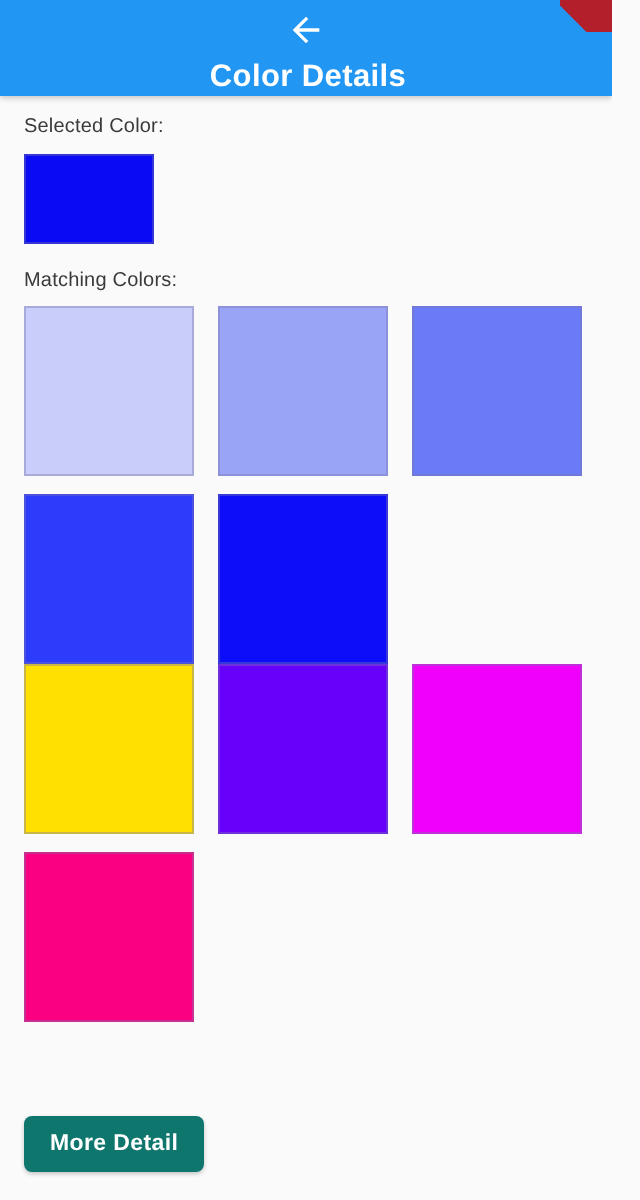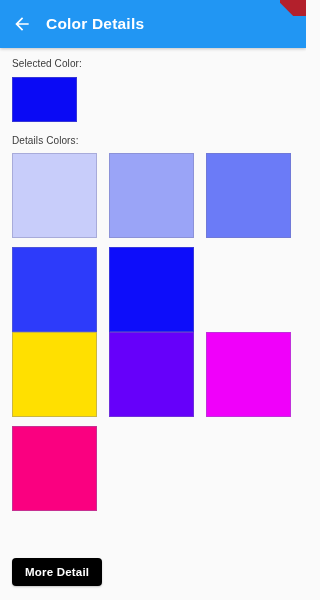--- a/index.html
+++ b/index.html
@@ -113,54 +113,54 @@
     cursor:pointer;
     letter-spacing:0.2px;
     box-shadow:0 1px 2px rgba(0,0,0,0.22);
   }
 </style>
 </head>
 <body>
 
 <div id="app" style="background-color: rgb(250, 250, 250);">
 
-  <div class="appbar" style="background-color: rgb(33, 150, 243);">
+  <div class="appbar" style="background-color: rgb(33, 150, 243); flex-direction: column;">
     <div class="back-btn">
       <span>
         <svg width="20" height="20" viewBox="0 0 24 24" aria-hidden="true">
           <path d="M20 11H7.8l5.6-5.6L12 4l-8 8 8 8 1.4-1.4L7.8 13H20z" fill="#ffffff"></path>
         </svg>
       </span>
     </div>
     <div class="appbar-title">Color Details</div>
     <div class="debug-corner">
         <i style="background-color: rgb(179, 32, 44);"></i>
       </div>
   </div>
 
   <div class="content">
 
     <div class="section-label">Selected Color:</div>
     <span class="swatch selected-swatch" style="background-color: rgb(10, 10, 245);"></span>
 
-    <div class="section-label label-gap">Details Colors:</div>
+    <div class="section-label label-gap">Matching Colors:</div>
     <div class="grid">
       <span class="swatch" style="background-color: rgb(200, 205, 250);"></span>
       <span class="swatch" style="background-color: rgb(154, 164, 247);"></span>
       <span class="swatch" style="background-color: rgb(107, 123, 247);"></span>
       <span class="swatch" style="background-color: rgb(45, 59, 250);"></span>
       <span class="swatch" style="background-color: rgb(13, 13, 250);"></span>
     </div>
 
     <div class="grid">
       <span class="swatch" style="background-color: rgb(255, 224, 0);"></span>
       <span class="swatch" style="background-color: rgb(102, 0, 250);"></span>
       <span class="swatch" style="background-color: rgb(240, 0, 250);"></span>
       <span class="swatch" style="background-color: rgb(250, 0, 128);"></span>
     </div>
 
   </div>
 
   <div class="footer">
-    <button class="more-btn" style="background-color: #000000;">More Detail</button>
+    <button class="more-btn" style="background-color: #0f766e;">More Detail</button>
   </div>
 
 </div>
 
 </body></html>

